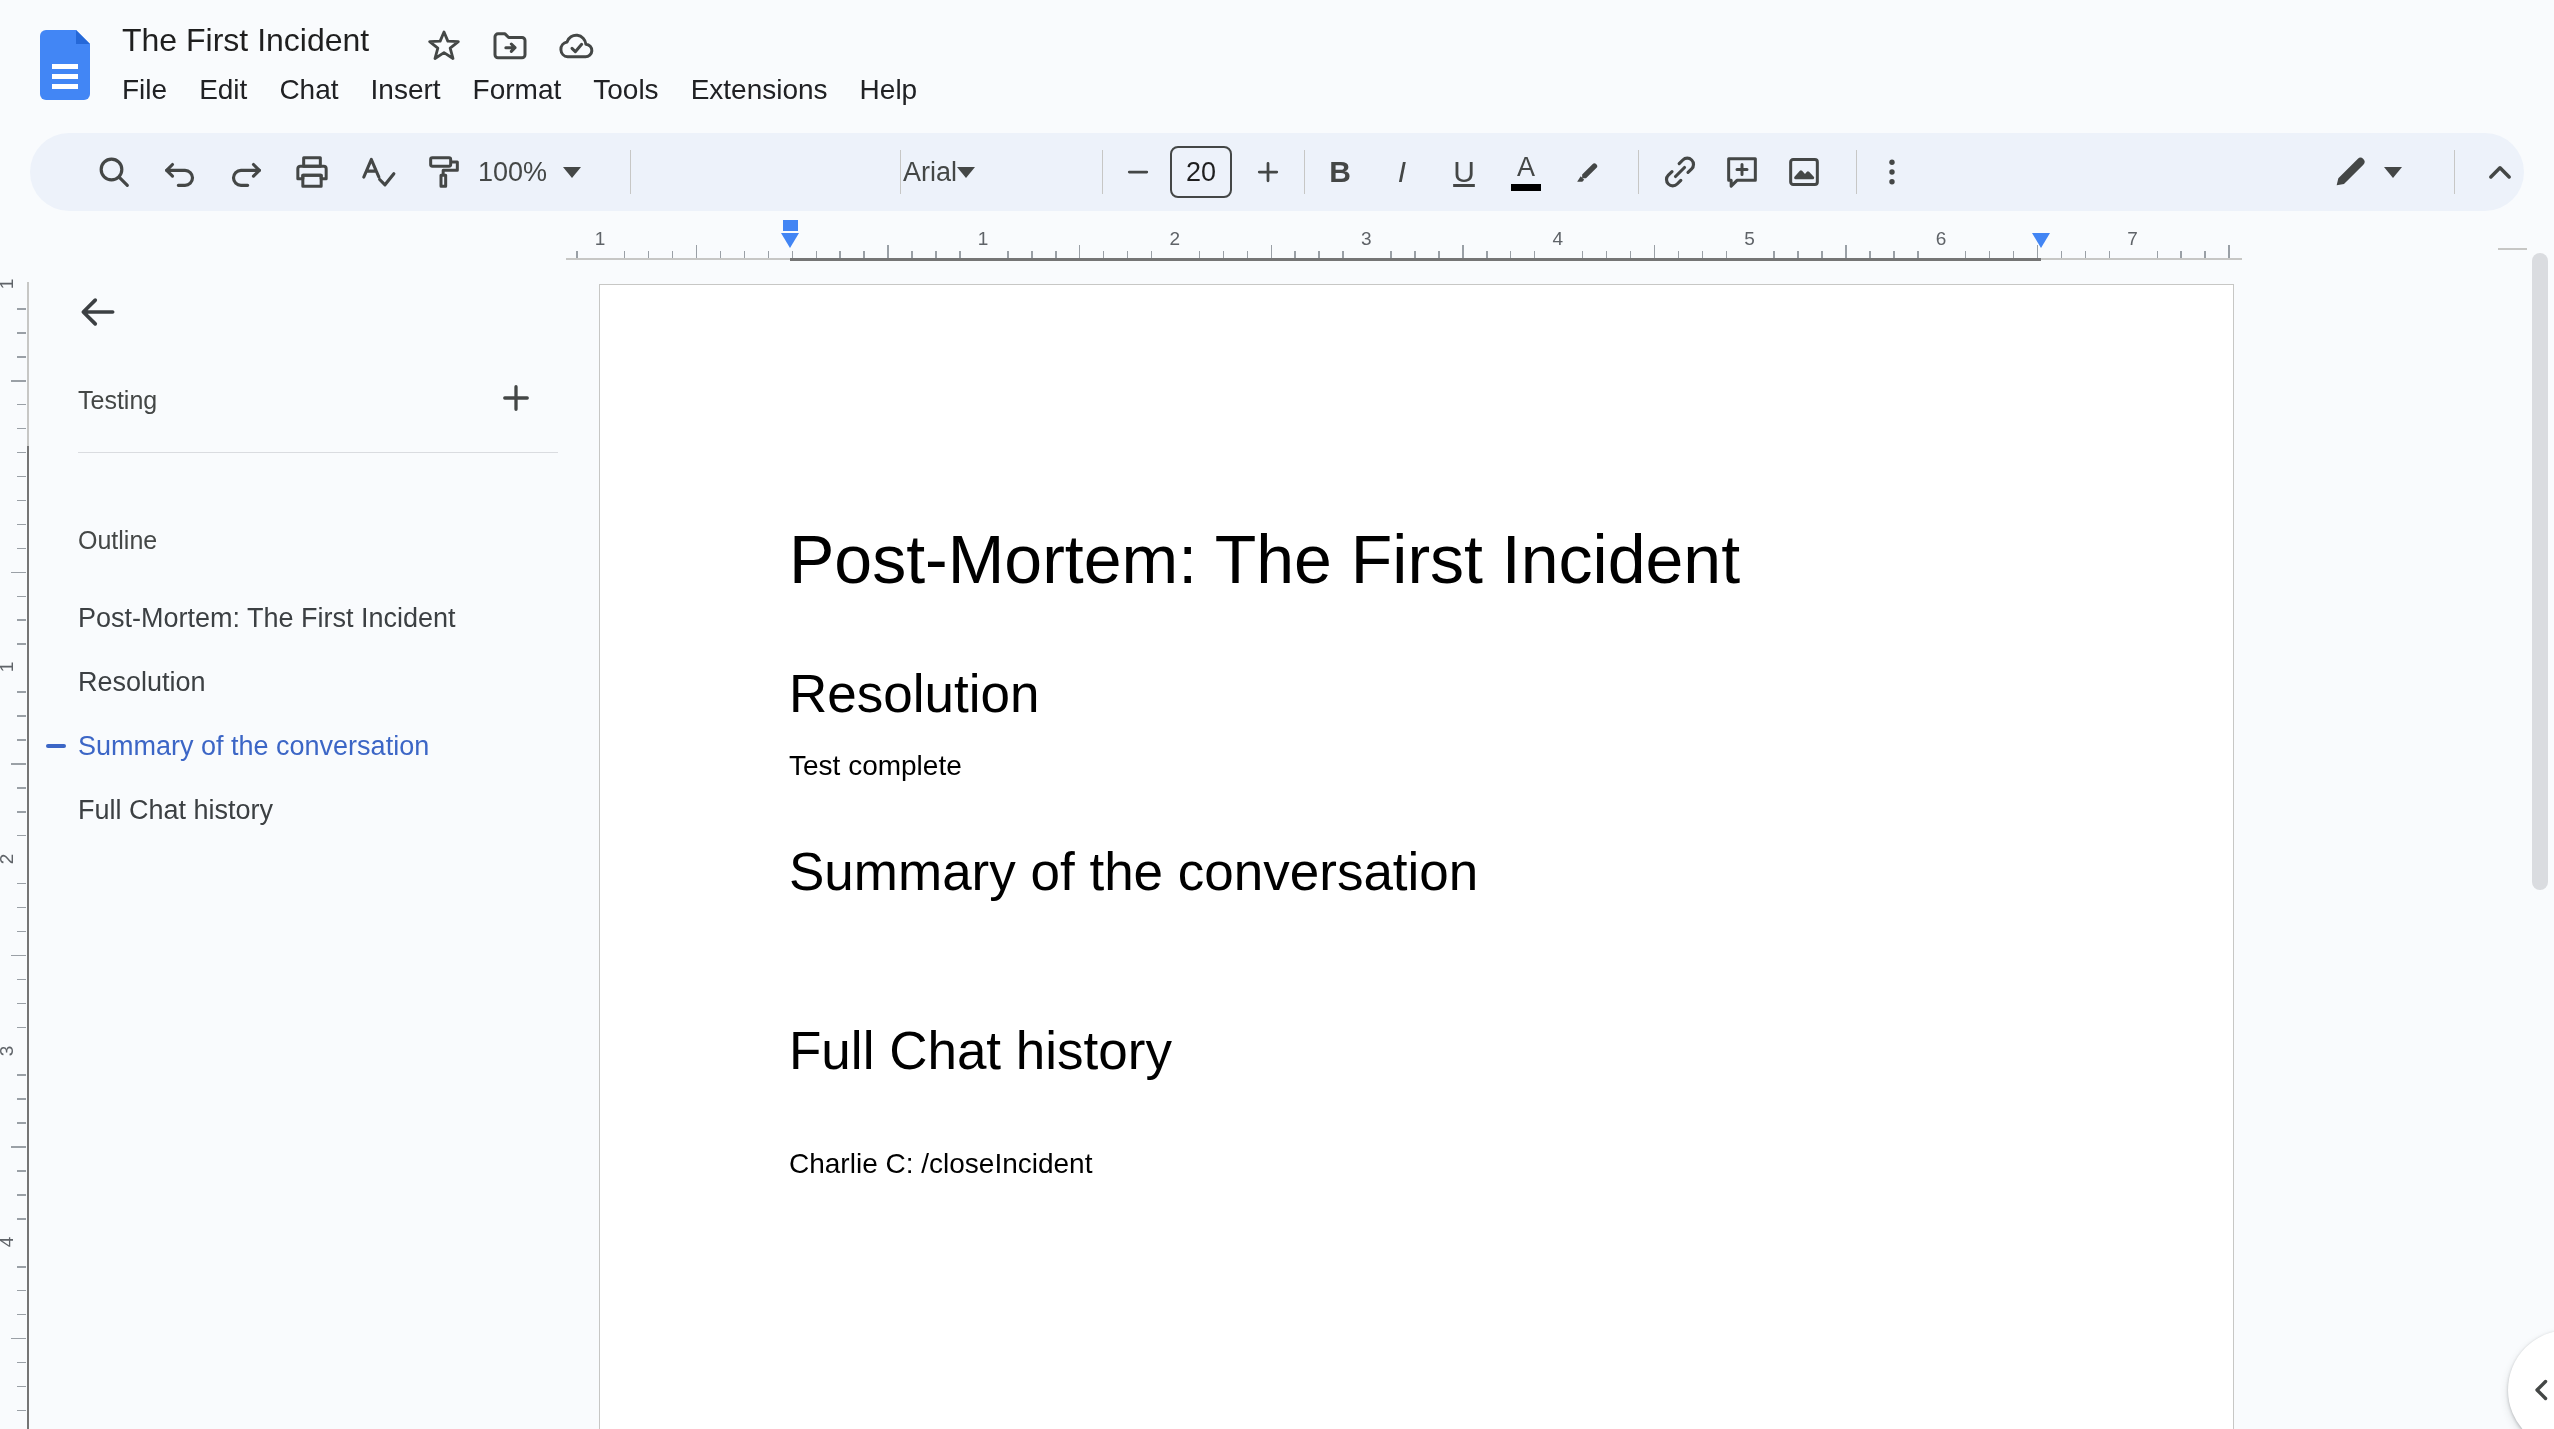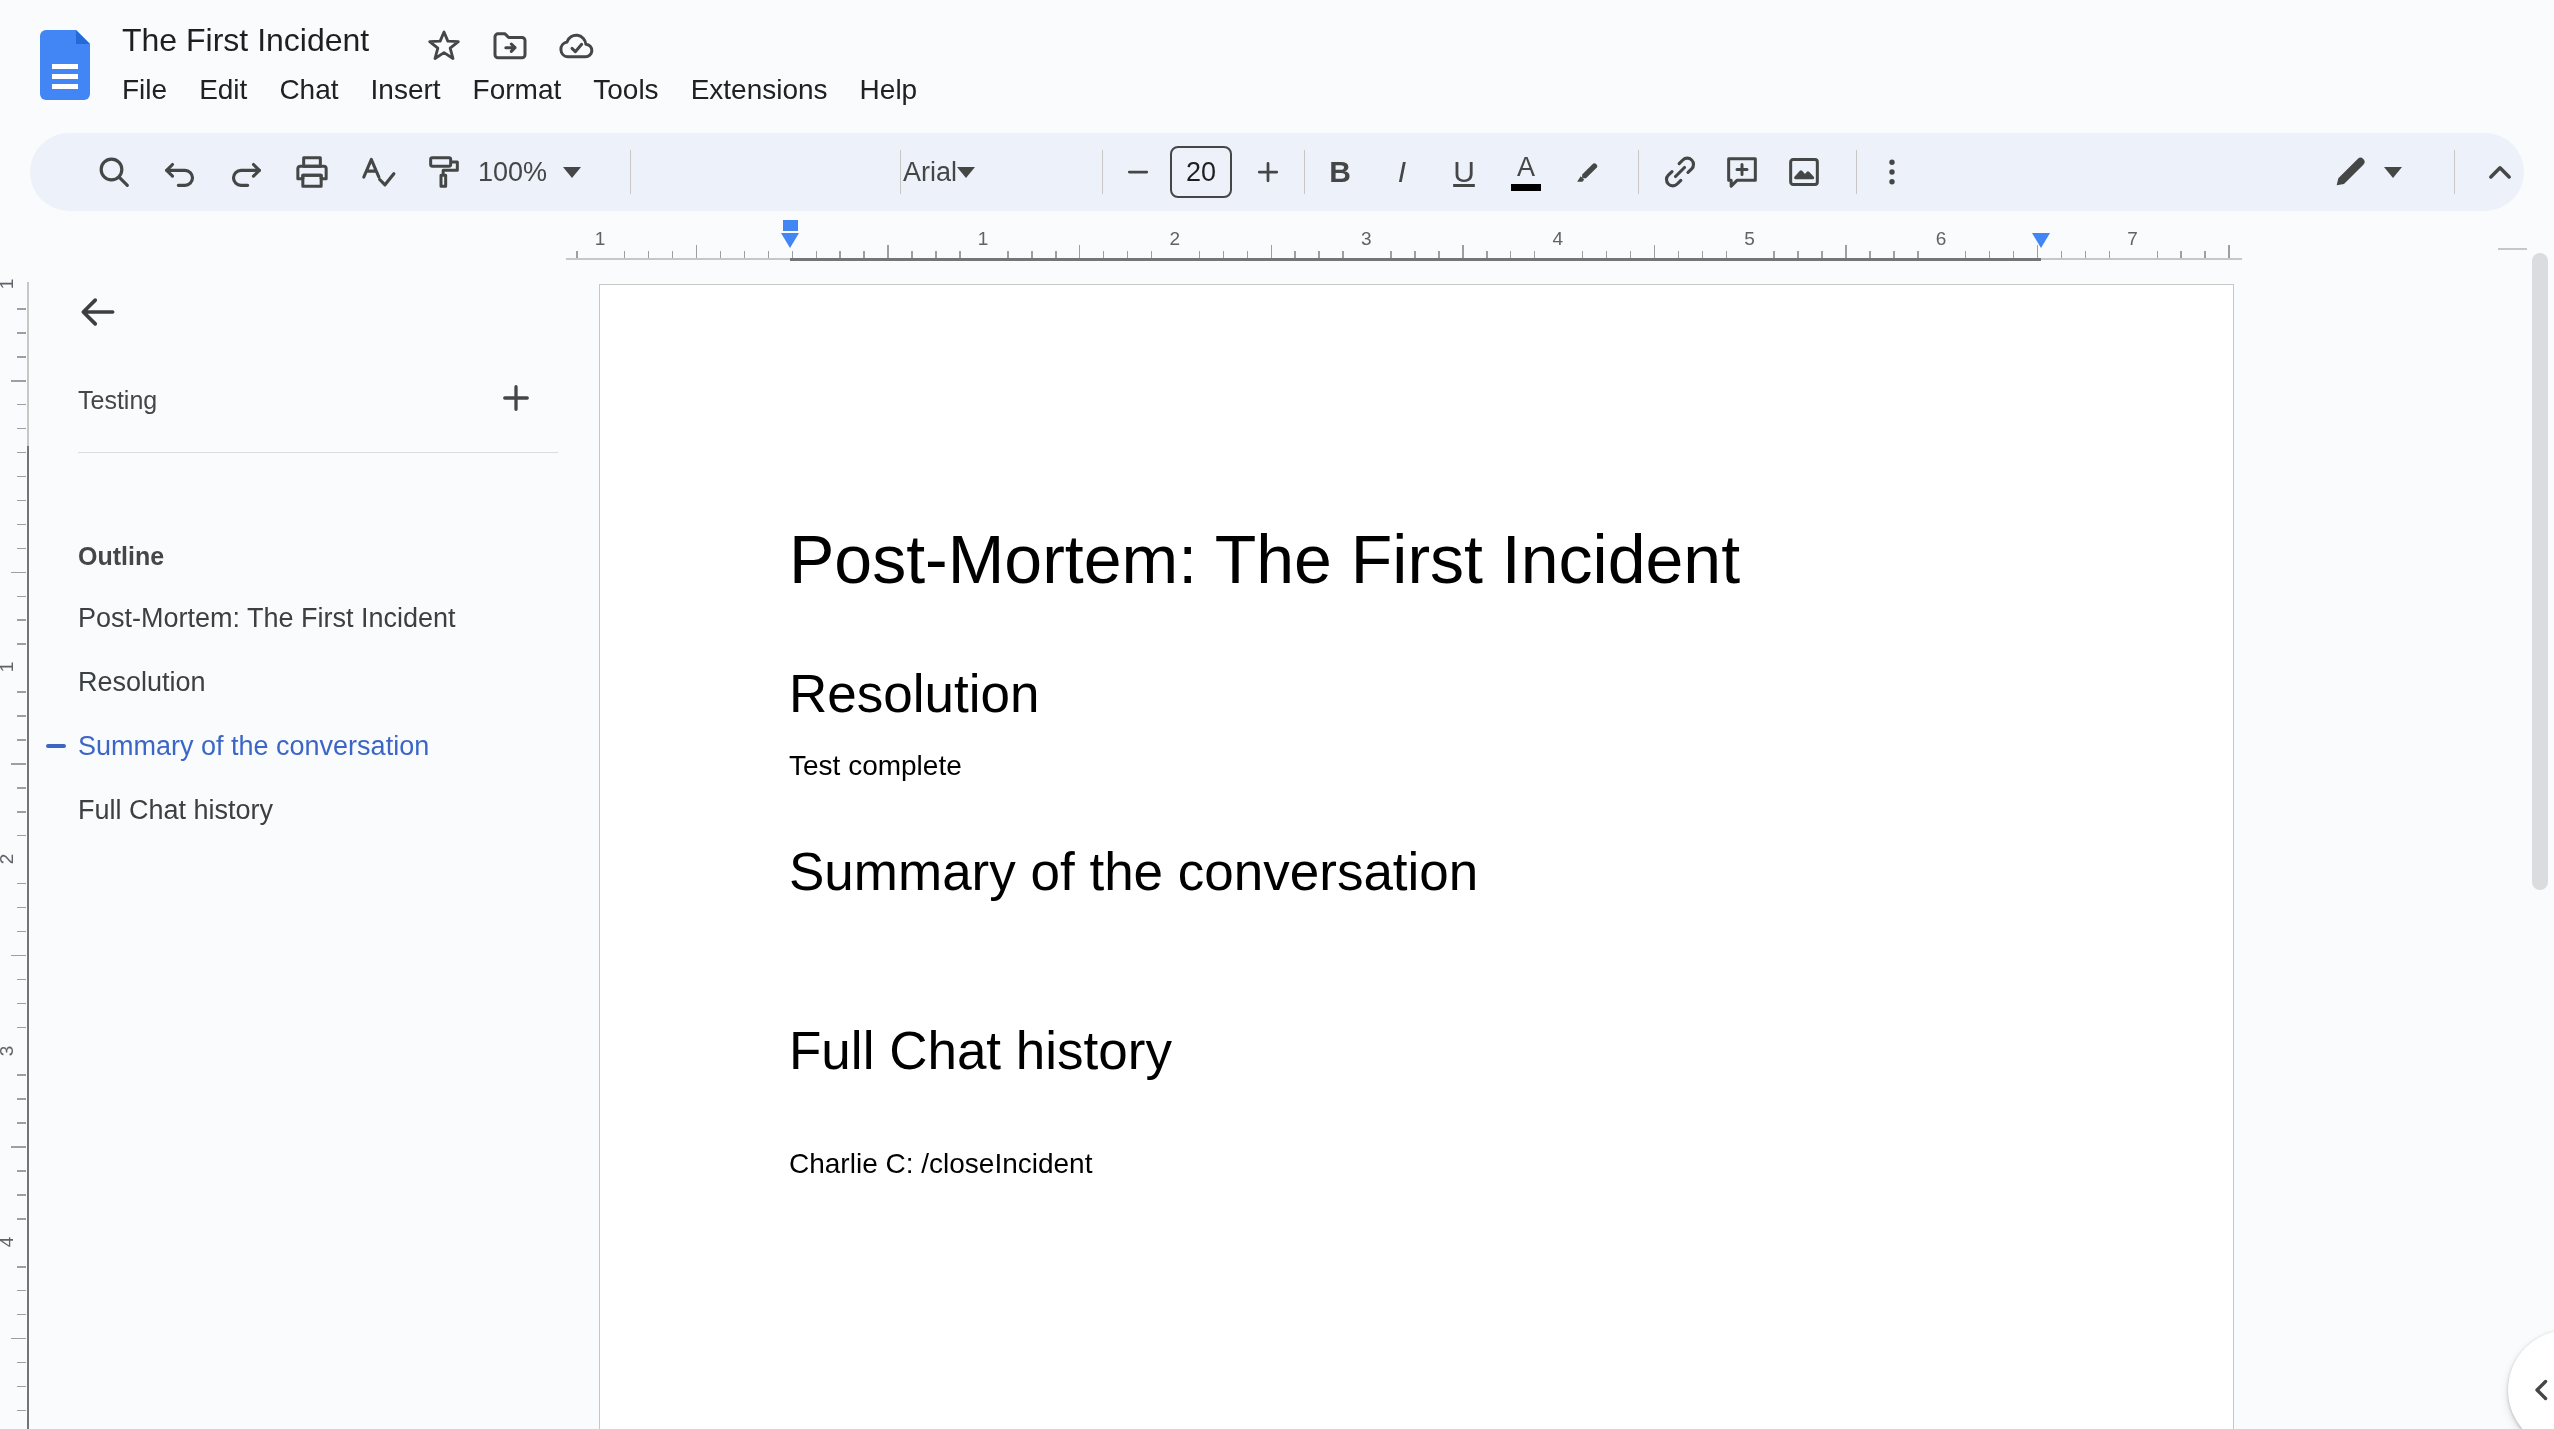--- a/index.html
+++ b/index.html
@@ -44,21 +44,21 @@
   .v-tick { position:absolute; height:1.5px; background:#9aa0a6; right:4px; }
   .v-line-light { position:absolute; left:27px; top:14px; width:2px; height:1147px; background:#c7c7c5; }
   .v-line-dark  { position:absolute; left:27px; top:178px; width:2px; height:983px; background:#757575; }
 
   
   .sidebar { position:absolute; left:30px; top:268px; width:568px; height:1161px; }
   .back-btn { position:absolute; left:40px; top:16px; width:56px; height:56px; display:flex; align-items:center; justify-content:center; color:#3c4043; }
   .summary-label { position:absolute; left:48px; top:118px; font-size:25px; font-weight:500; color:#444746; }
   .add-summary-btn { position:absolute; left:462px; top:106px; width:48px; height:48px; display:flex; align-items:center; justify-content:center; color:#444746; }
   .sb-divider { position:absolute; left:48px; top:184px; width:480px; height:1px; background:#dadce0; }
-  .outline-label { position:absolute; left:48px; top:258px; font-size:25px; font-weight:700; color:#444746;margin-top:16px; }
+  .outline-label { position:absolute; left:48px; top:258px; font-size:25px; font-weight:400; color:#444746; }
   .outline-list { position:absolute; left:0; top:318px; width:568px; }
   .outline-item { position:relative; height:64px; display:flex; align-items:center; padding-left:48px; font-size:27px; font-weight:500; color:#3c4043; cursor:pointer; white-space:nowrap; }
   .outline-item.active { color:#3c66c6; }
   .active-dash { position:absolute; left:16px; top:50%; margin-top:-2px; width:20px; height:4px; border-radius:2px; background:#3c66c6; }
 
   
   .page { position:absolute; left:599px; top:284px; width:1635px; height:1145px; background:#ffffff;
           border:1.5px solid #c7c7c5; border-bottom:none; }
   .doc-block { position:absolute; left:189px; color:#000; white-space:nowrap; }
   .doc-h1 { font-size:68px; line-height:1.2; }

